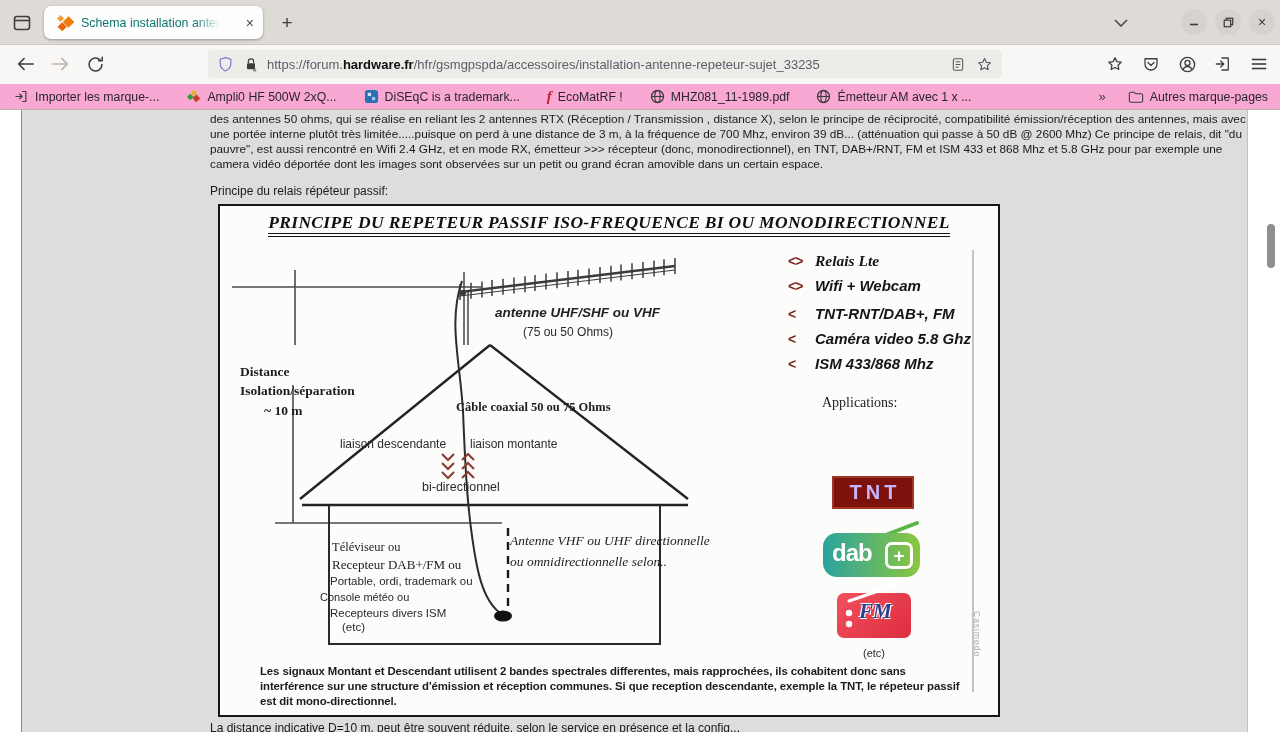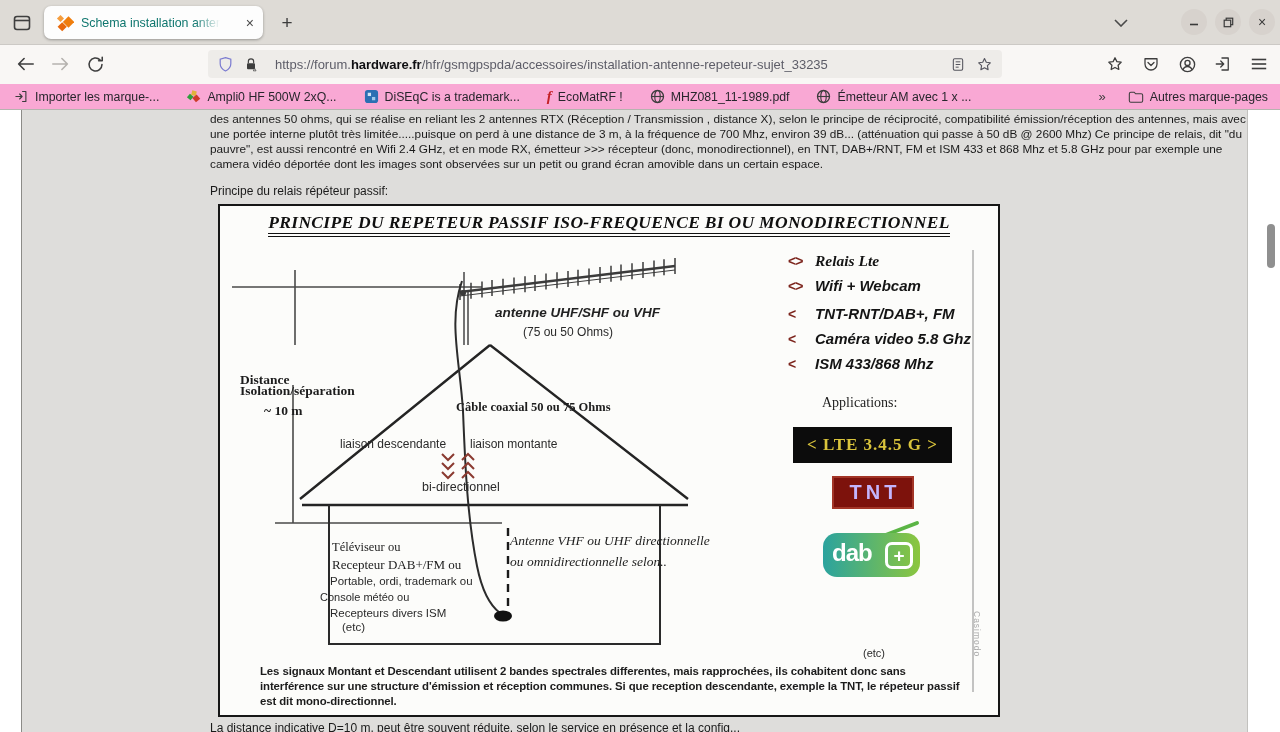--- a/index.html
+++ b/index.html
@@ -149,21 +149,21 @@
 </div>
 <div class="urlbar">
   <svg width="17" height="18" viewBox="0 0 24 24" style="margin-left:9px;">
     <path d="M12 3 l7.5 2.2 v6.3 c0 5-3.8 8.4-7.5 10.3 C8.3 19.9 4.5 16.5 4.5 11.5 v-6.3 z" fill="none" stroke="#7a7ad0" stroke-width="1.7"></path>
   </svg>
   <svg width="16" height="17" viewBox="0 0 24 24" style="margin-left:9px;">
     <path d="M8 10 V7.5 a4 4 0 0 1 8 0 V10" fill="none" stroke="#3d3d3d" stroke-width="1.7"></path>
     <rect x="6" y="10" width="12" height="9" rx="1.5" fill="#3d3d3d"></rect>
     <path d="M15 15 l4.5 0 -2.25 -4 z" transform="translate(2 8) scale(0.9)" fill="#fcfcfa" stroke="#3d3d3d" stroke-width="1.2"></path>
   </svg>
-  <div class="urltxt" style="margin-left:16px;">
+  <div class="urltxt" style="margin-left:8px;">
     <span class="pre">https://forum.</span><span class="dom">hardware.fr</span><span class="pth">/hfr/gsmgpspda/accessoires/installation-antenne-repeteur-sujet_33235</span>
   </div>
   <svg width="16" height="17" viewBox="0 0 24 24" style="position:absolute; left:742px;">
     <rect x="5" y="3.5" width="14" height="17" rx="2" fill="none" stroke="#55555e" stroke-width="1.6"></rect>
     <line x1="8.5" y1="8" x2="15.5" y2="8" stroke="#55555e" stroke-width="1.5"></line>
     <line x1="8.5" y1="12" x2="15.5" y2="12" stroke="#55555e" stroke-width="1.5"></line>
     <line x1="8.5" y1="16" x2="13" y2="16" stroke="#55555e" stroke-width="1.5"></line>
   </svg>
   <svg width="17" height="17" viewBox="0 0 24 24" style="position:absolute; left:768px;">
     <path d="M12 3.6 l2.5 5.2 5.7.8 -4.1 4 1 5.7 -5.1-2.7 -5.1 2.7 1-5.7 -4.1-4 5.7-.8 z" fill="none" stroke="#55555e" stroke-width="1.6" stroke-linejoin="round"></path>
@@ -293,21 +293,21 @@
     <path d="M753,44 V486" stroke="#8a8a8a" stroke-width="1"></path>
   </svg>
 
   <div class="dtitle">
     <span>PRINCIPE DU REPETEUR PASSIF ISO-FREQUENCE BI OU MONODIRECTIONNEL</span>
   </div>
 
   <div class="in fsansb" style="left:275px; top:99px;">antenne UHF/SHF ou VHF</div>
   <div class="in fsans" style="left:303px; top:119px;">(75 ou 50 Ohms)</div>
 
-  <div class="in fserifb" style="left:20px; top:158px;margin-top:8px;">Distance</div>
+  <div class="in fserifb" style="left:20px; top:158px;">Distance</div>
   <div class="in fserifb" style="left:20px; top:177px;">Isolation/séparation</div>
   <div class="in fserifb" style="left:44px; top:197px;">~ 10 m</div>
 
   <div class="in fserif" style="left:236px; top:194px; font-weight:700; font-size:12.5px;">Câble coaxial 50 ou 75 Ohms</div>
   <div class="in fsans" style="left:120px; top:231px;">liaison descendante</div>
   <div class="in fsans" style="left:250px; top:231px;">liaison montante</div>
   <div class="in fsans" style="left:202px; top:274px; font-size:12.5px;">bi-directionnel</div>
 
   <div class="in fserif" style="left:112px; top:334px;">Téléviseur ou</div>
   <div class="in fserif" style="left:112px; top:351px; font-size:13px;">Recepteur DAB+/FM ou</div>
@@ -335,29 +335,38 @@
     <span class="mk">&lt;</span>
     <span class="lb">Caméra video 5.8 Ghz</span>
   </div>
   <div class="svc" style="left:568px; top:149px;">
     <span class="mk">&lt;</span>
     <span class="lb">ISM 433/868 Mhz</span>
   </div>
 
   <div class="in fserif" style="left:602px; top:189px; font-size:14px;">Applications:</div>
 
-  <div class="ltebadge">&lt; LTE 3.4.5 G &gt;</div>
   <div class="tntlogo">TNT</div>
 
   <div class="dablogo">
     <svg width="101" height="60" viewBox="0 0 101 60" style="position:absolute;">
       <line x1="60" y1="16" x2="94" y2="3" stroke="#5bb545" stroke-width="4" stroke-linecap="round"></line>
     </svg>
     <div class="dabbox"></div>
     <div class="dabtxt">dab</div>
     <div class="dabplus">+</div>
   </div>
 
+  <div class="fmlogo">
+    <div class="fmbox"></div>
+    <svg width="79" height="57" viewBox="0 0 79 57" style="position:absolute;">
+      <line x1="14" y1="18" x2="58" y2="3" stroke="#fff" stroke-width="3" stroke-linecap="round"></line>
+      <circle cx="58" cy="3" r="2.4" fill="#fff"></circle>
+      <circle cx="14" cy="30" r="3.2" fill="#fff"></circle>
+      <circle cx="14" cy="41" r="3.2" fill="#fff"></circle>
+    </svg>
+    <div class="fmtxt">FM</div>
+  </div>
 
   <div class="in fsans" style="left:643px; top:441px; font-size:11px;">(etc)</div>
   <div class="wmark">Casimodo</div>
   <div class="footnote">Les signaux Montant et Descendant utilisent 2 bandes spectrales differentes, mais rapprochées, ils cohabitent donc sans interférence sur une structure d'émission et réception communes. Si que reception descendante, exemple la TNT,  le répeteur passif est dit mono-directionnel.</div>
 </div>
 
 </body></html>

